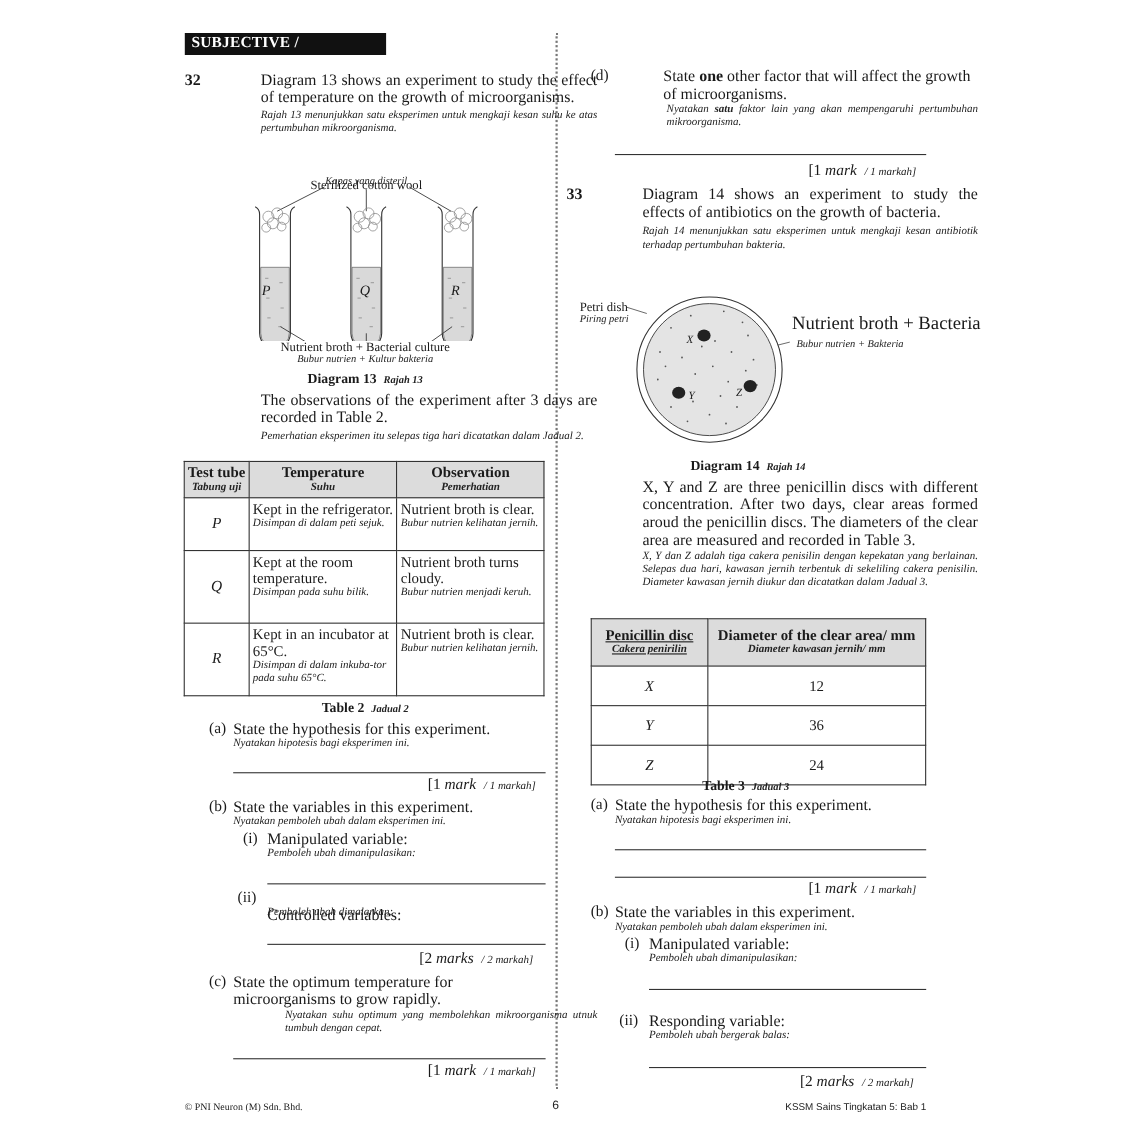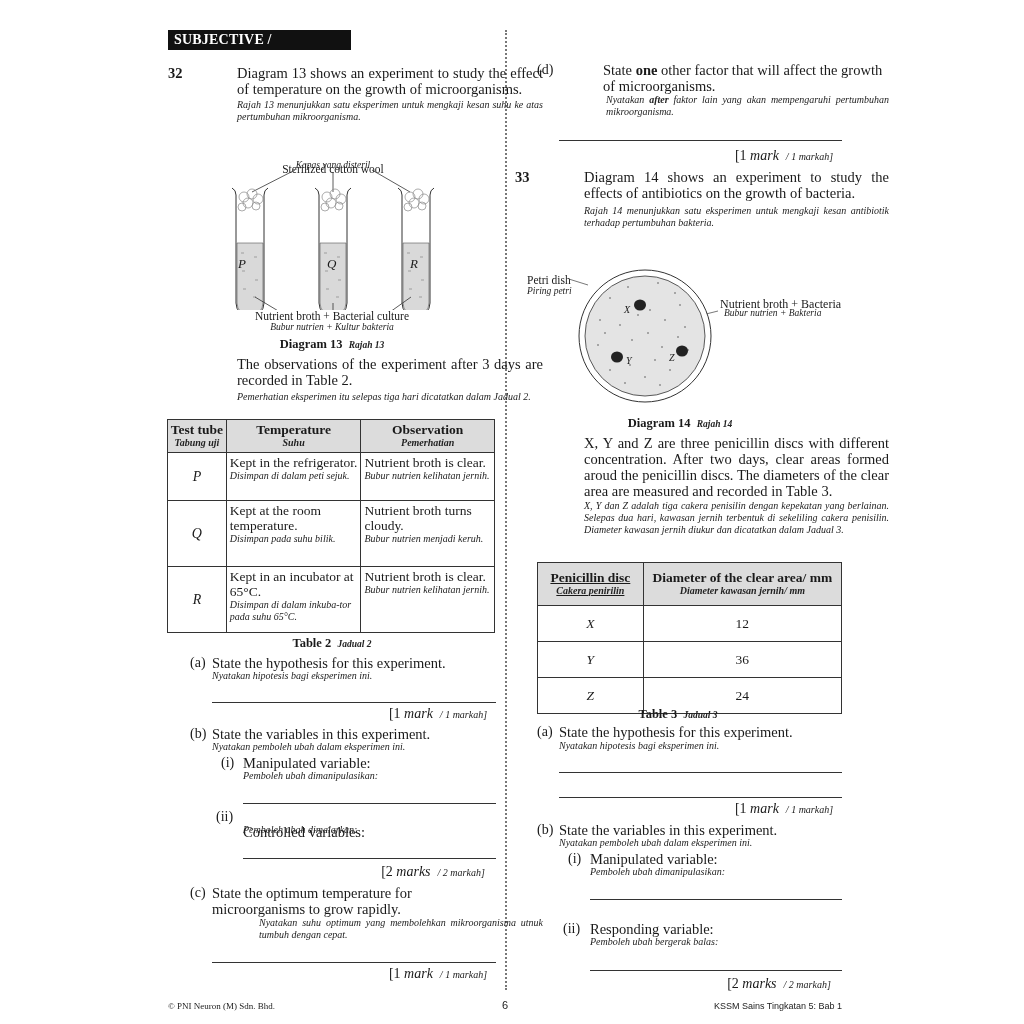--- a/index.html
+++ b/index.html
@@ -199,31 +199,31 @@
 <div class="marks" style="left:370px; top:864px; width:126px;"><span>[2</span> <span class="mk-it">marks</span>&nbsp; <span class="mk-small">/ 2 markah]</span></div>
 
 <div class="sub-label" style="left:190px; top:885px;">(c)</div>
 <div class="abs en" style="left:212px; top:885px; width:284px;">State the optimum temperature for microorganisms to grow rapidly.</div>
 <div class="abs ms justify" style="left:212px; top:917px; width:284px;">Nyatakan suhu optimum yang membolehkan mikroorganisma utnuk tumbuh dengan cepat.</div>
 <div class="answer-line" style="left:212px; top:962px; width:284px;"></div>
 <div class="marks" style="left:380px; top:966px; width:116px;"><span>[1</span> <span class="mk-it">mark</span>&nbsp; <span class="mk-small">/ 1 markah]</span></div>
 
 <div class="sub-label" style="left:537px; top:62px;">(d)</div>
 <div class="abs en" style="left:559px; top:62px; width:283px;margin-left:44px;"><span>State </span><b>one</b><span> other factor that will affect the growth of microorganisms.</span></div>
-<div class="abs ms justify" style="left:559px; top:94px; width:283px;"><span>Nyatakan </span><b>after</b><span> faktor lain yang akan mempengaruhi pertumbuhan mikroorganisma.</span></div>
+<div class="abs ms justify" style="left:559px; top:94px; width:283px;"><span>Nyatakan </span><b>satu</b><span> faktor lain yang akan mempengaruhi pertumbuhan mikroorganisma.</span></div>
 <div class="answer-line" style="left:559px; top:140px; width:283px;"></div>
 <div class="marks" style="left:726px; top:148px; width:116px;"><span>[1</span> <span class="mk-it">mark</span>&nbsp; <span class="mk-small">/ 1 markah]</span></div>
 
 <div class="abs qnum" style="left:515px; top:169px;">33</div>
 <div class="abs en justify" style="left:537px; top:169px; width:305px;">Diagram 14 shows an experiment to study the effects of antibiotics on the growth of bacteria.</div>
 <div class="abs ms justify" style="left:537px; top:205px; width:305px;">Rajah 14 menunjukkan satu eksperimen untuk mengkaji kesan antibiotik terhadap pertumbuhan bakteria.</div>
 
 <div class="abs" style="left:527px; top:274px; font-size:11.5px;">Petri dish</div>
 <div class="abs ms" style="left:527px; top:285px; font-size:9.5px;">Piring petri</div>
-<div class="abs" style="left:720px; top:297px; font-size:12px;">Nutrient broth + Bacteria</div>
+<div class="abs" style="left:720px; top:284px; font-size:17px;">Nutrient broth + Bacteria</div>
 <div class="abs ms" style="left:724px; top:307px; font-size:9.5px;">Bubur nutrien + Bakteria</div>
 
 <svg class="abs" style="left:570px; top:265px;" width="160" height="140" viewBox="0 0 160 140">
   <line x1="-14" y1="10" x2="18" y2="20" stroke="#555" stroke-width="0.8"></line>
   <line x1="100" y1="58" x2="148" y2="46" stroke="#555" stroke-width="0.8"></line>
   <circle cx="75" cy="71" r="66" fill="#fff" stroke="#333" stroke-width="1"></circle>
   <circle cx="75" cy="71" r="60" fill="#e4e4e4" stroke="#333" stroke-width="0.8"></circle>
   <g fill="#555">
     <circle cx="40" cy="33" r="0.8"></circle>
       <circle cx="58" cy="22" r="0.8"></circle>

